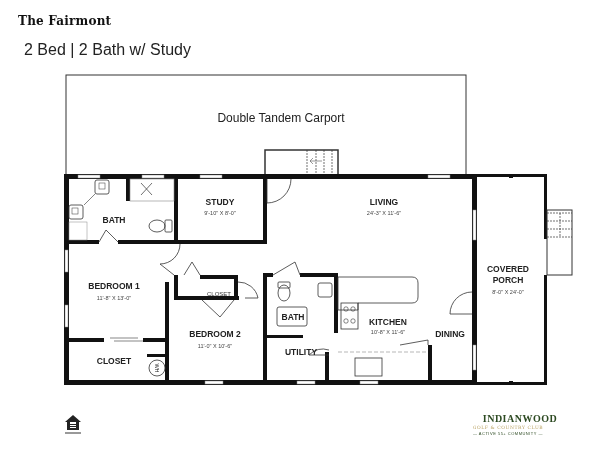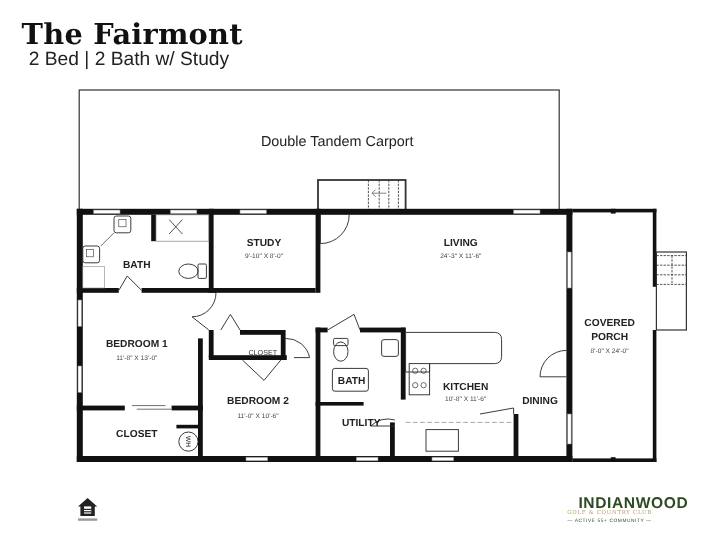--- a/index.html
+++ b/index.html
@@ -1,25 +1,25 @@
 <!DOCTYPE html>
 <html><head>
   <meta charset="utf-8">
   <style>
     html, body { margin: 0; padding: 0; background: #ffffff; }
     body { width: 600px; height: 463px; position: relative; overflow: hidden; font-family: "Liberation Sans", sans-serif; }
-    .title { position: absolute; left: 18px; top: 14px; font-family: "DejaVu Serif", serif; font-weight: bold; font-size: 24px; color: #111; letter-spacing: 0.2px; }
+    .title { position: absolute; left: 18px; top: 14px; font-family: "DejaVu Serif", serif; font-weight: bold; font-size: 12px; color: #111; letter-spacing: 0.2px; }
     .subtitle { position: absolute; left: 24px; top: 41px; font-family: "Liberation Sans", sans-serif; font-size: 16px; color: #222; }
     svg.plan { position: absolute; left: 0; top: 0; }
     .room-label { font-family: "Liberation Sans", sans-serif; font-weight: bold; font-size: 8.5px; fill: #222; }
     .room-dim { font-family: "Liberation Sans", sans-serif; font-size: 5.5px; fill: #444; }
     .carport-label { font-family: "Liberation Sans", sans-serif; font-size: 12px; fill: #222; }
     .eho { position: absolute; left: 64px; top: 414px; width: 18px; height: 22px; }
     .logo { position: absolute; left: 458px; top: 413px; width: 100px; text-align: center; }
-    .logo-main { font-family: Liberation Sans, sans-serif; font-weight: bold; font-size: 13px; color: #2d4a22; letter-spacing: 0.5px; line-height: 12px; margin-left: 24px; }
+    .logo-main { font-family: Liberation Serif, serif; font-weight: bold; font-size: 10px; color: #2d4a22; letter-spacing: 0.5px; line-height: 12px; margin-left: 24px; }
     .logo-sub { font-family: "DejaVu Serif", serif; font-size: 4.5px; color: #b8a060; letter-spacing: 0.6px; line-height: 6px; }
     .logo-tag { font-family: "Liberation Sans", sans-serif; font-size: 4px; color: #2d4a22; letter-spacing: 0.5px; line-height: 6px; }
   </style>
 </head>
 <body>
 
 <div class="title">The Fairmont</div>
 <div class="subtitle">2 Bed | 2 Bath w/ Study</div>
 
 <svg class="plan" width="600" height="463" viewBox="0 0 600 463">

